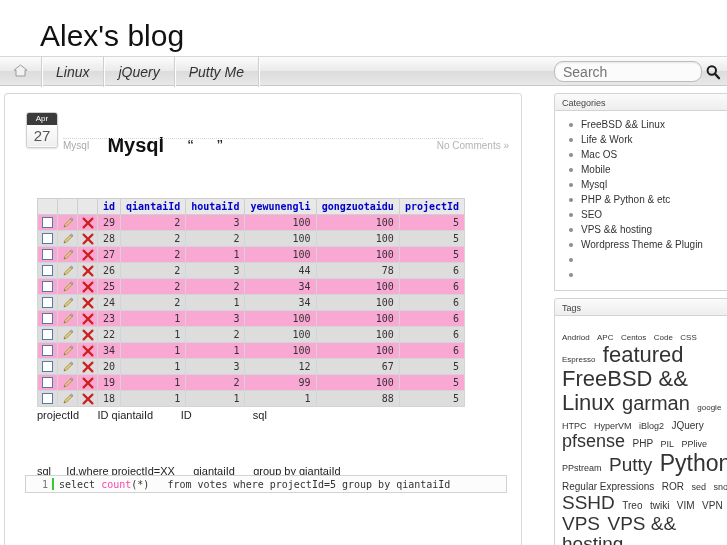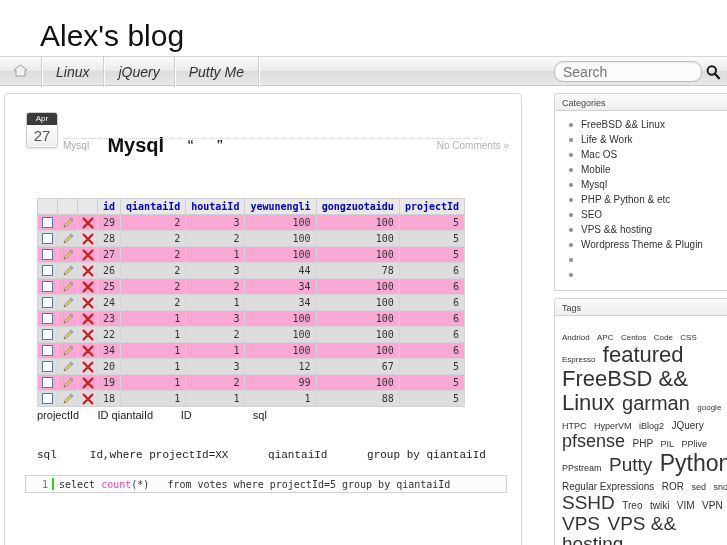--- a/index.html
+++ b/index.html
@@ -144,21 +144,21 @@
   }
   .ico { vertical-align: middle; cursor: pointer; line-height:0; display:inline-block;}
 
   
   .para {
     position: absolute; left: 32px;
     font-size: 11px; color: #222;
     white-space: pre;
   }
   .para1 { top: 315px; }
-  .para2 { top: 355px; font-family: Liberation Mono, monospace; }
+  .para2 { top: 371px; }
 
   
   .codebox {
     position: absolute; left: 20px; top: 381px;
     width: 482px; height: 18px;
     border: 1px solid #d2d2d2;
     background: #fcfcfc;
     box-sizing: border-box;
     display: flex; align-items: center;
     font-family: "DejaVu Sans Mono","Liberation Mono", monospace;

